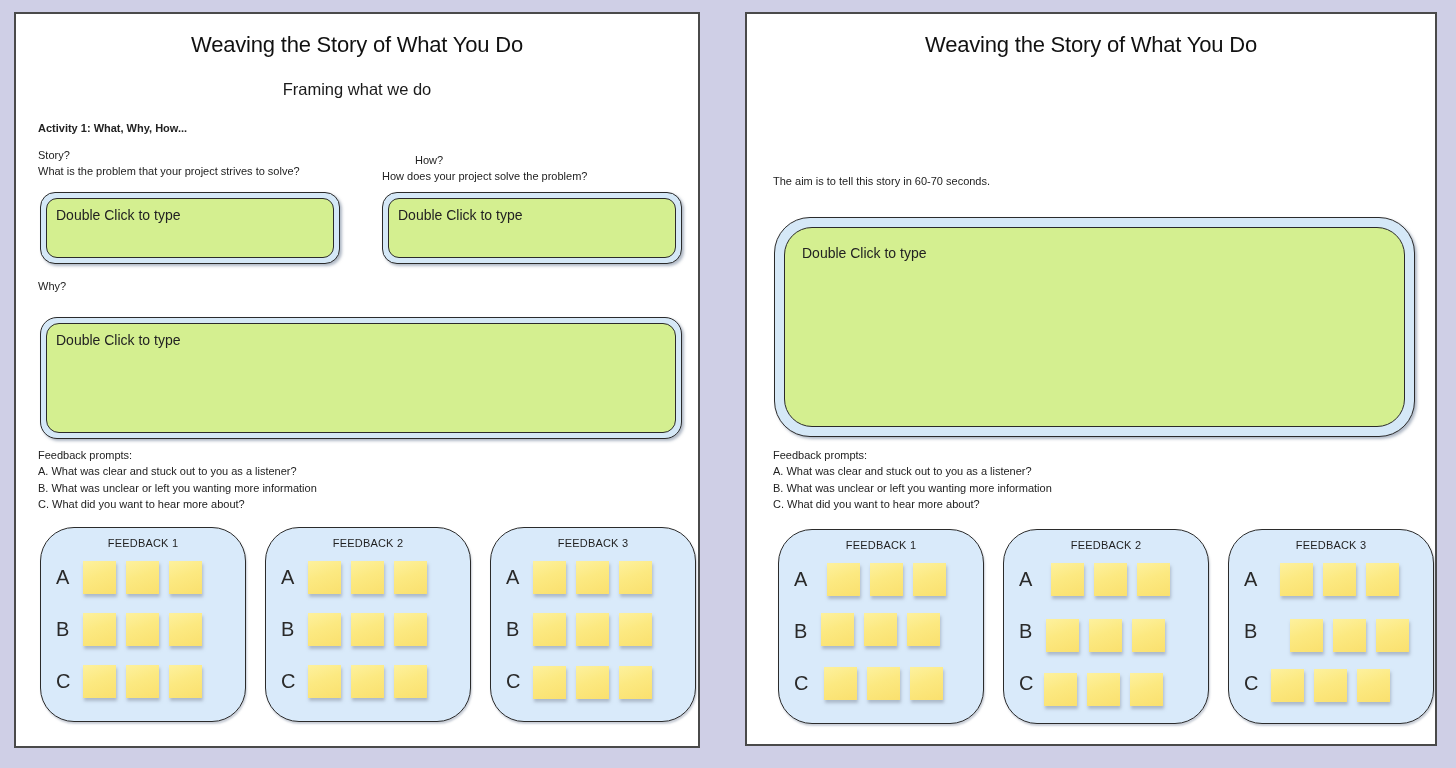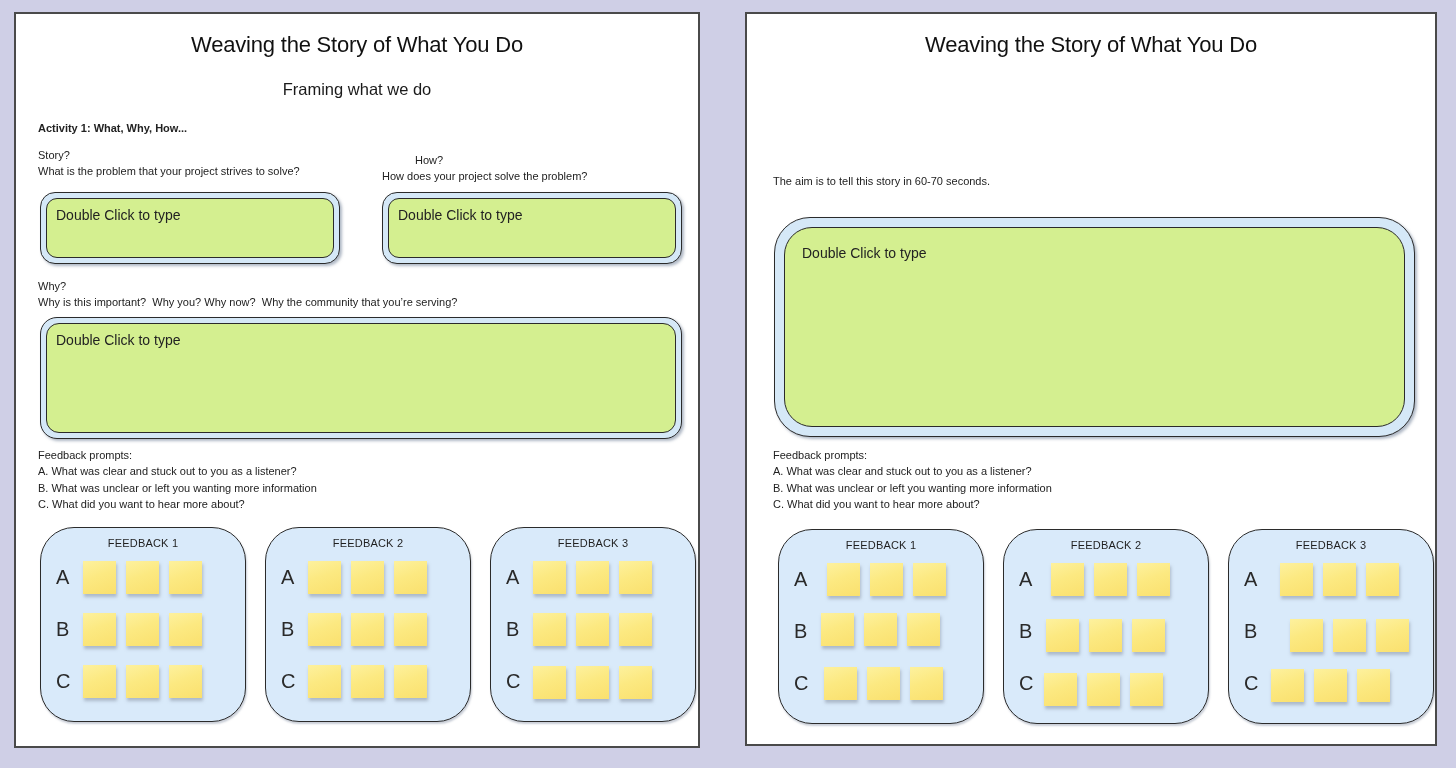--- a/index.html
+++ b/index.html
@@ -86,21 +86,20 @@
     </div>
   </div>
 
   <div class="bluebox r15" style="left:366px;top:178px;width:300px;height:72px;">
     <div class="greenbox">
       <span class="placeholder">Double Click to type</span>
     </div>
   </div>
 
   <div class="txt" style="left:22px;top:264px;">Why?</div>
-  <div class="txt pre" style="left:22px;top:280px;">Why is this important?  Why you? Why now?  Why the community that you’re serving?</div>
 
   <div class="bluebox r17" style="left:24px;top:303px;width:642px;height:122px;">
     <div class="greenbox">
       <span class="placeholder">Double Click to type</span>
     </div>
   </div>
 
   <div class="prompts" style="left:22px;top:433px;">
     <div>Feedback prompts:</div>
     <div>A. What was clear and stuck out to you as a listener?</div>

